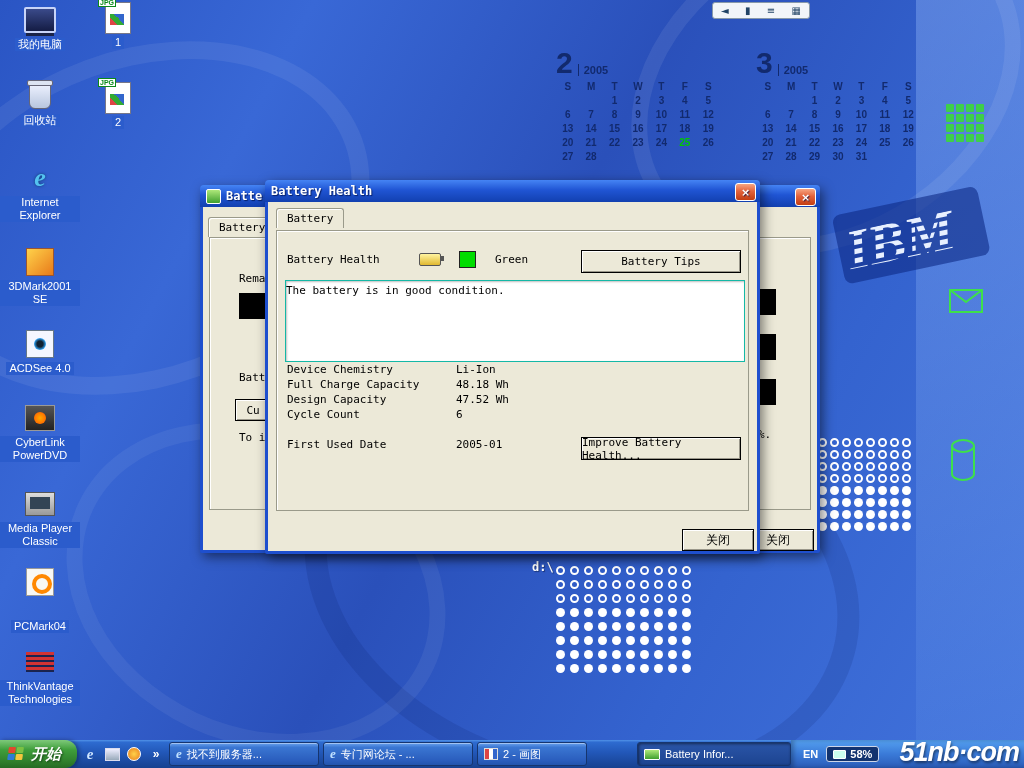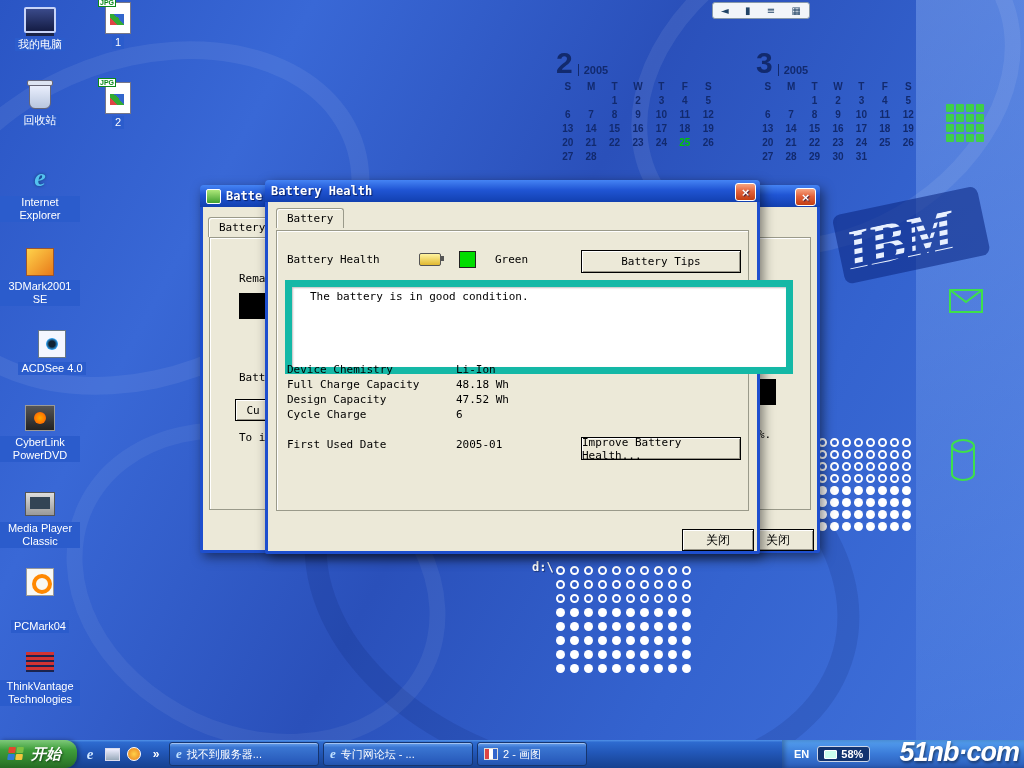--- a/index.html
+++ b/index.html
@@ -60,22 +60,22 @@
     color:#fff;font:bold 11px "DejaVu Sans",sans-serif;display:flex;align-items:center;justify-content:center;cursor:pointer;}
   .winbody{position:absolute;left:3px;right:3px;top:22px;bottom:3px;background:#ece9d8;}
   .tab{position:absolute;background:#ece9d8;border:1px solid #9a9a8a;border-bottom:none;border-radius:3px 3px 0 0;
     padding:3px 10px;font:11px "DejaVu Sans Mono",monospace;z-index:2;box-shadow:inset 1px 1px 0 #fff;cursor:pointer;}
   .tabpage{position:absolute;background:#ece9d8;border:1px solid #9a9a8a;box-shadow:inset 1px 1px 0 #fff;}
   .dlabel{position:absolute;font:11px "DejaVu Sans Mono",monospace;color:#000;white-space:nowrap;}
   .xpbtn{position:absolute;background:#ece9d8;border:1px solid #000;
     box-shadow:inset 1px 1px 0 #fff,inset -1px -1px 0 #9a978a;
     font:11px "DejaVu Sans Mono",monospace;display:flex;align-items:center;justify-content:center;cursor:pointer;}
   .xpbtn.cn{font:12px "Liberation Sans",sans-serif;}
-  .sunken{position:absolute;background:#fff;border:7px solid #14b8a6;box-shadow:inset 1px 1px 2px rgba(0,0,0,.25);
-    font:11px "DejaVu Sans Mono",monospace;padding:3px 18px;}
+  .sunken{position:absolute;background:#fff;border:1px solid #14b8a6;box-shadow:inset 1px 1px 2px rgba(0,0,0,.25);
+    font:11px "DejaVu Sans Mono",monospace;padding:3px 0;}
   .batt-small{position:absolute;width:20px;height:11px;background:linear-gradient(#fff4a0,#e0b830);border:1px solid #555;border-radius:2px;}
   .batt-small:after{content:"";position:absolute;right:-4px;top:2px;width:3px;height:5px;background:#555;}
   .grn-square{position:absolute;width:15px;height:15px;border:1px solid #222;}
   .gauge{position:absolute;background:#000;}
   
   .taskbar{position:absolute;left:0;bottom:0;width:1024px;height:28px;z-index:50;display:flex;align-items:center;
     background:linear-gradient(180deg,#5193e8 0%,#2e6bd0 8%,#2257b8 45%,#17418f 100%);}
   .startbtn{height:28px;flex:none;border-radius:0 12px 12px 0;background:linear-gradient(180deg,#7ec97a 0%,#3f9e3b 35%,#2e7d2b 80%,#256b24 100%);
     display:flex;align-items:center;gap:6px;padding:0 16px 0 8px;color:#fff;font:italic bold 15px "Liberation Sans",sans-serif;
     text-shadow:1px 1px 2px rgba(0,30,0,.6);box-shadow:2px 0 4px rgba(0,0,0,.35);cursor:pointer;}
@@ -444,21 +444,21 @@
         <span class="ic-ie">e</span>
       </div>
     <span class="lbl">Internet Explorer</span>
   </div>
   <div class="dicon" style="left:0;top:246px;">
     <div class="iconbox">
         <div class="ic-3dm"></div>
       </div>
     <span class="lbl">3DMark2001 SE</span>
   </div>
-  <div class="dicon" style="left:12px;top:328px;align-items:center;">
+  <div class="dicon" style="left:0;top:328px;align-items:center;">
     <div class="iconbox">
         <div class="ic-acd"></div>
       </div>
     <span class="lbl">ACDSee 4.0</span>
   </div>
   <div class="dicon" style="left:0;top:488px;">
     <div class="iconbox">
         <div class="ic-mpc"></div>
       </div>
     <span class="lbl">Media Player Classic</span>
@@ -518,21 +518,21 @@
         <span class="grn-square" style="left: 182px; top: 20px; background-color: rgb(0, 221, 0);"></span>
         <span class="dlabel" style="left:218px;top:22px;">Green</span>
         <div class="xpbtn" style="left:304px;top:19px;width:158px;height:21px;">Battery Tips</div>
         <div class="sunken" style="left:8px;top:49px;width:458px;height:74px;">The battery is in good condition.</div>
         <span class="dlabel" style="left:10px;top:132px;">Device Chemistry</span>
         <span class="dlabel" style="left:179px;top:132px;">Li-Ion</span>
         <span class="dlabel" style="left:10px;top:147px;">Full Charge Capacity</span>
         <span class="dlabel" style="left:179px;top:147px;">48.18 Wh</span>
         <span class="dlabel" style="left:10px;top:162px;">Design Capacity</span>
         <span class="dlabel" style="left:179px;top:162px;">47.52 Wh</span>
-        <span class="dlabel" style="left:10px;top:177px;">Cycle Charge</span>
+        <span class="dlabel" style="left:10px;top:177px;">Cycle Count</span>
         <span class="dlabel" style="left:179px;top:177px;">6</span>
         <span class="dlabel" style="left:10px;top:207px;text-align:center;">First Used Date</span>
         <span class="dlabel" style="left:179px;top:207px;">2005-01</span>
         <div class="xpbtn" style="left:304px;top:206px;width:158px;height:21px;">Improve Battery Health...</div>
       </div>
       <div class="xpbtn cn" style="left:414px;top:327px;width:70px;height:20px;">关闭</div>
     </div>
   </div>
 
   <div class="taskbar">
@@ -560,20 +560,24 @@
       <span>找不到服务器...</span>
     </div>
     <div class="taskbtn" style="width:136px;">
       <span class="tbi-ie">e</span>
       <span>专门网论坛 - ...</span>
     </div>
     <div class="taskbtn" style="width:96px;">
       <span class="tbi-paint"></span>
       <span>2 - 画图</span>
     </div>
+    <div class="taskbtn active" style="width:140px;margin-left:50px;">
+      <span class="tbi-batt"></span>
+      <span>Battery Infor...</span>
+    </div>
     <div class="tray">
       <span class="lang">EN</span>
       <span class="battbadge">
         <span class="bglyph"></span>
         <span>58%</span>
       </span>
     </div>
   </div>
   <div class="watermark">51nb·com</div>
 

